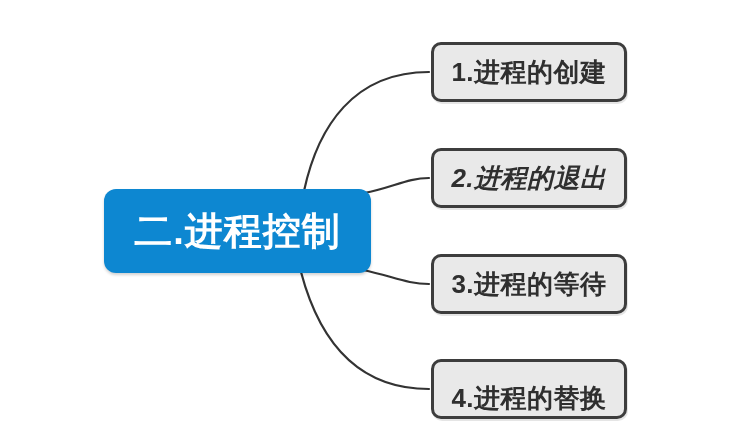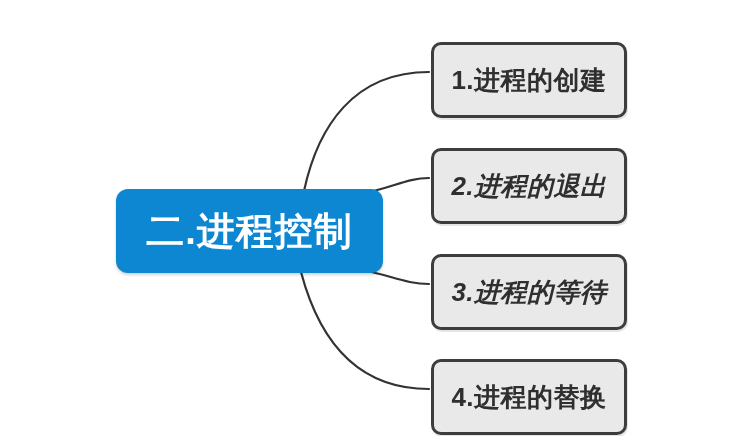--- a/index.html
+++ b/index.html
@@ -23,59 +23,59 @@
     height: 436px;
   }
   .connectors path {
     fill: none;
     stroke: var(--connector, #333333);
     stroke-width: 2.2;
     stroke-linecap: round;
   }
   .root-node {
     position: absolute;
-    left: 116px;
+    left: 104px;
     top: 189px;
     width: 267px;
     height: 84px;
     background: var(--root-bg, #0d87d1);
     color: var(--root-text, #ffffff);
     border-radius: 12px;
     display: flex;
     align-items: center;
     justify-content: center;
     font-weight: bold;
     font-size: 38px;
     letter-spacing: 1px;
     box-shadow: 0 2px 3px rgba(0,0,0,0.18);
     cursor: default;
   }
   .child-node {
     position: absolute;
     left: 431px;
     width: 196px;
-    height: 76px;
+    height: 60px;
     box-sizing: border-box;
     background: var(--child-bg, #e9e9e9);
     border: 3px solid var(--child-border, #3d3d3d);
     border-radius: 10px;
     display: flex;
     align-items: center;
     justify-content: center;
     font-weight: bold;
     font-size: 26px;
     letter-spacing: 0.5px;
     color: var(--child-text, #2f2f2f);
     box-shadow: 1px 2px 0 rgba(0,0,0,0.10);
     cursor: default;
   }
   .child-1 { top: 42px; }
   .child-2 { top: 148px; font-style: italic; }
-  .child-3 { top: 254px; font-style: italic; }
-  .child-4 { top: 359px; }
+  .child-3 { top: 254px; }
+  .child-4 { top: 359px; align-items: flex-end; }
 </style>
 </head>
 <body>
 
 <div class="canvas">
 
   <svg class="connectors" viewBox="0 0 749 436" aria-hidden="true">
     <path d="M304,191 C318,126 354,72 429,72"></path>
     <path d="M364,193 C392,188 407,178 429,178"></path>
     <path d="M363,270 C392,276 407,284 429,284"></path>

